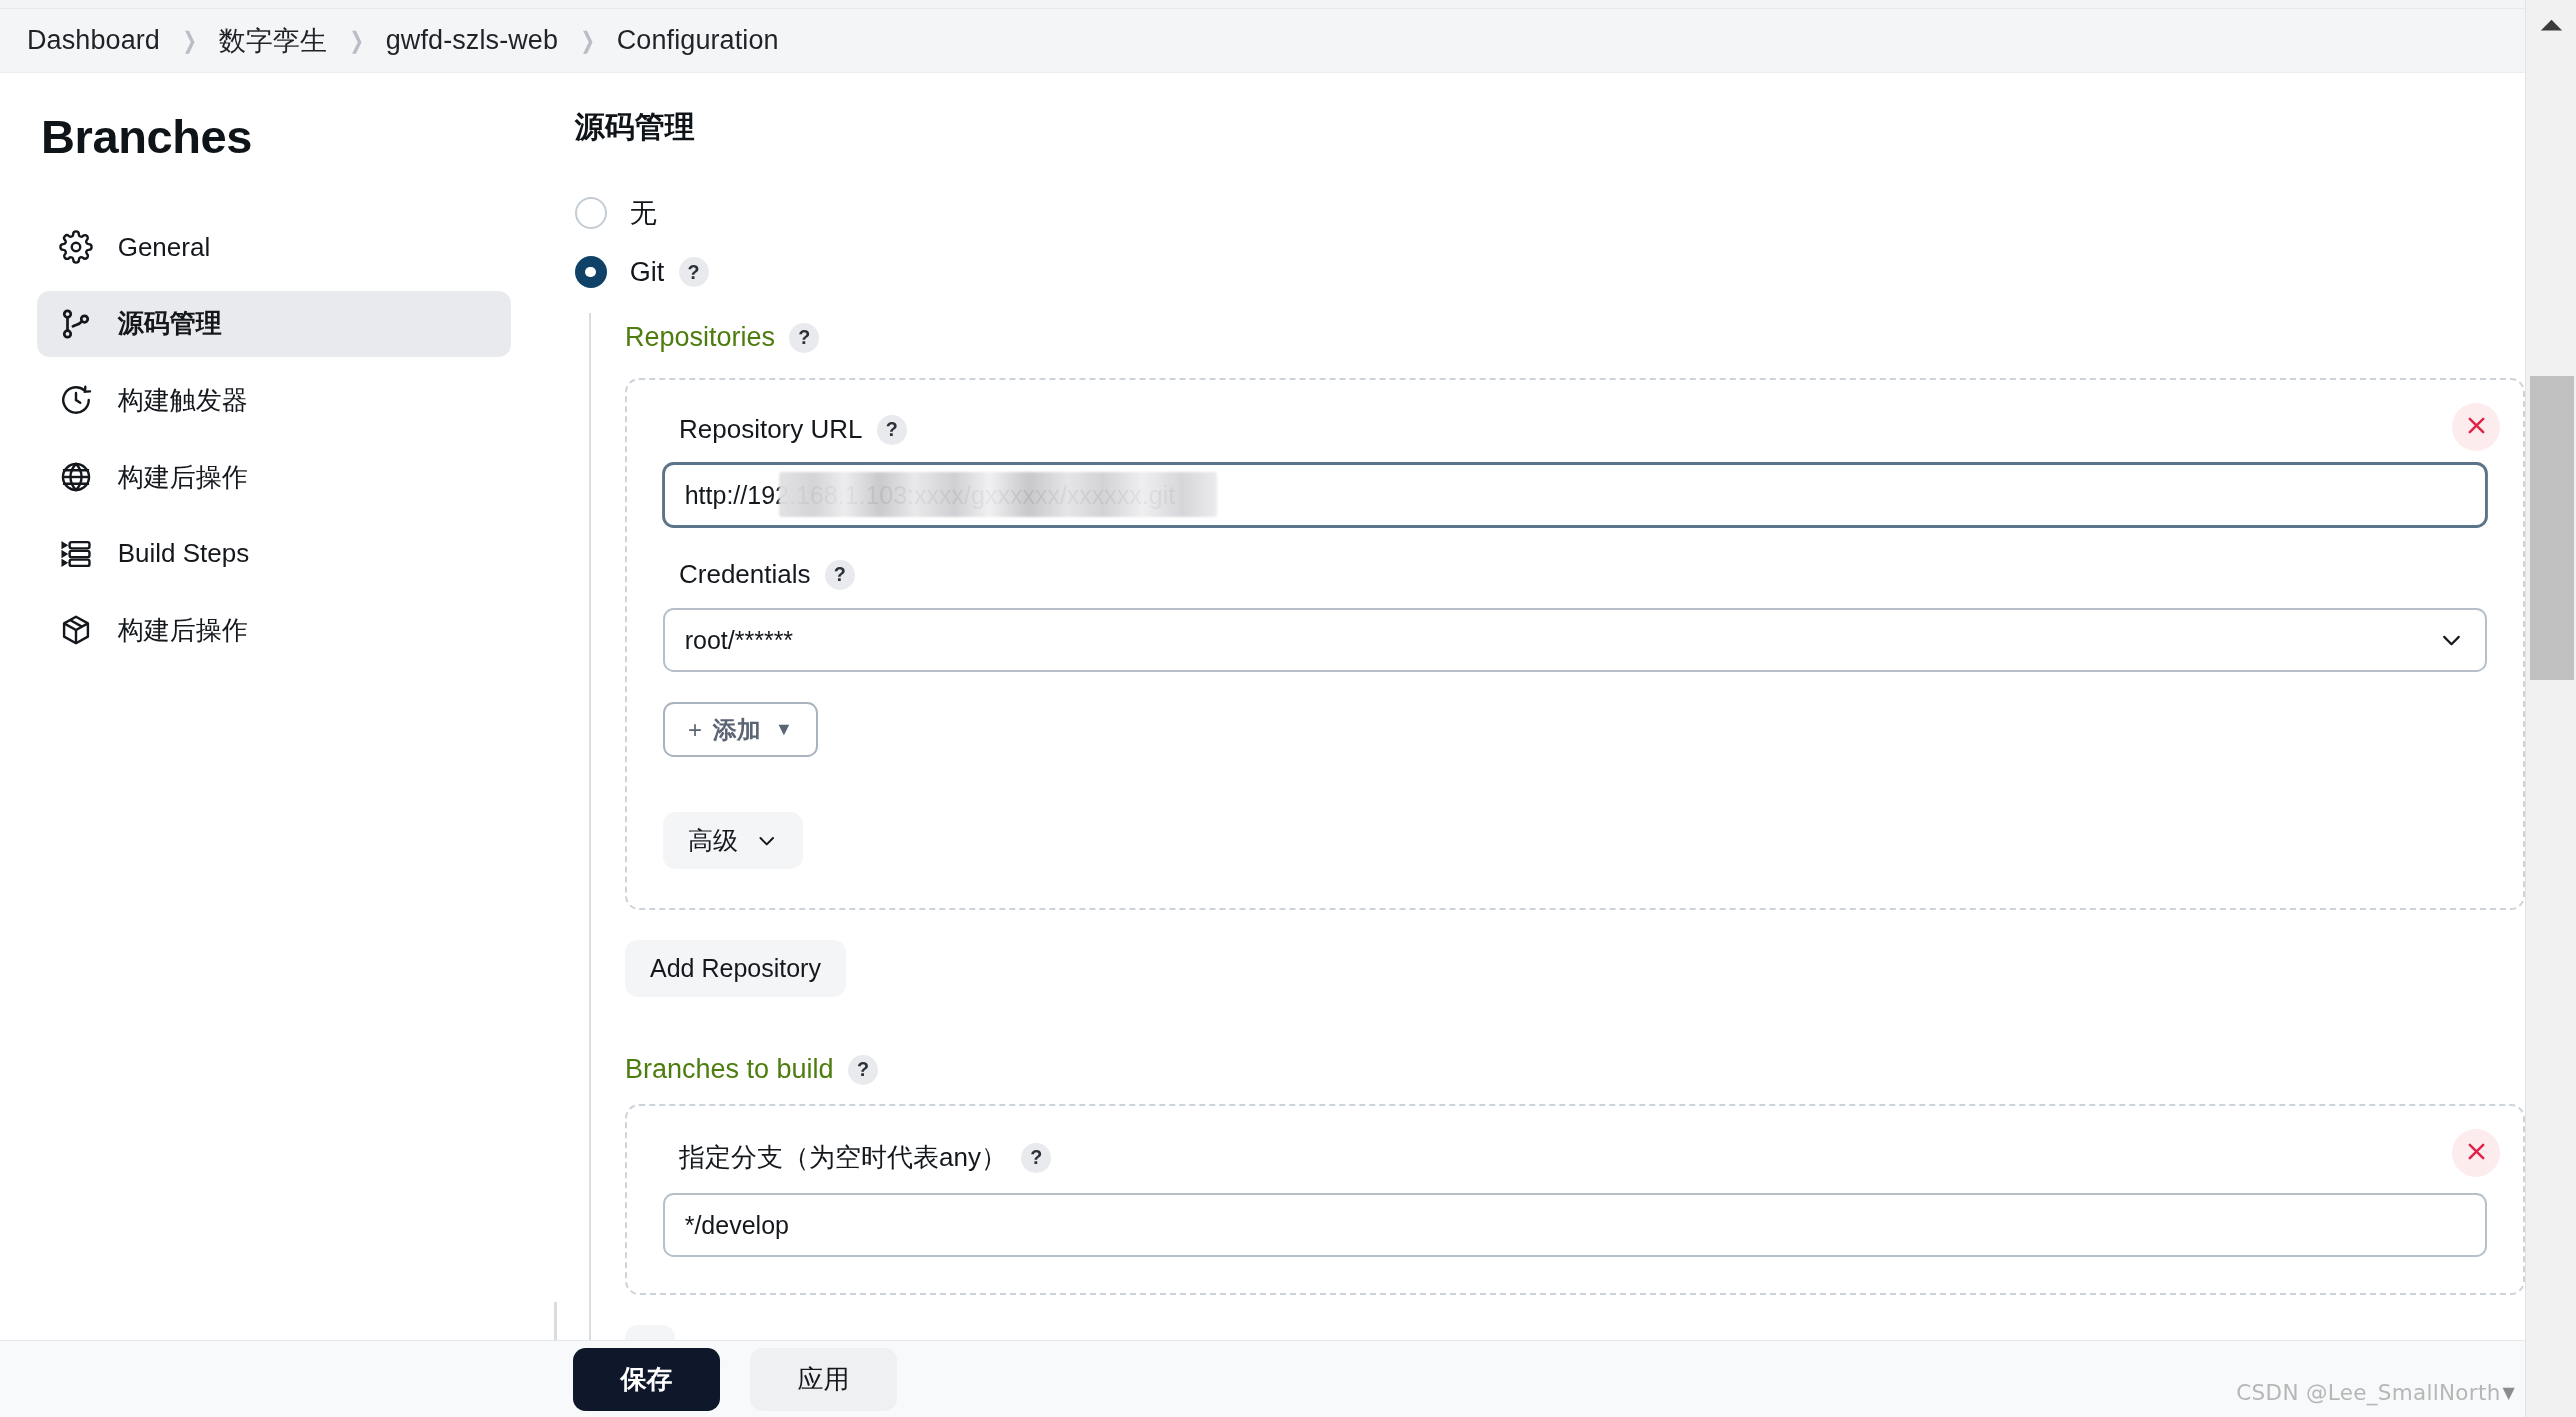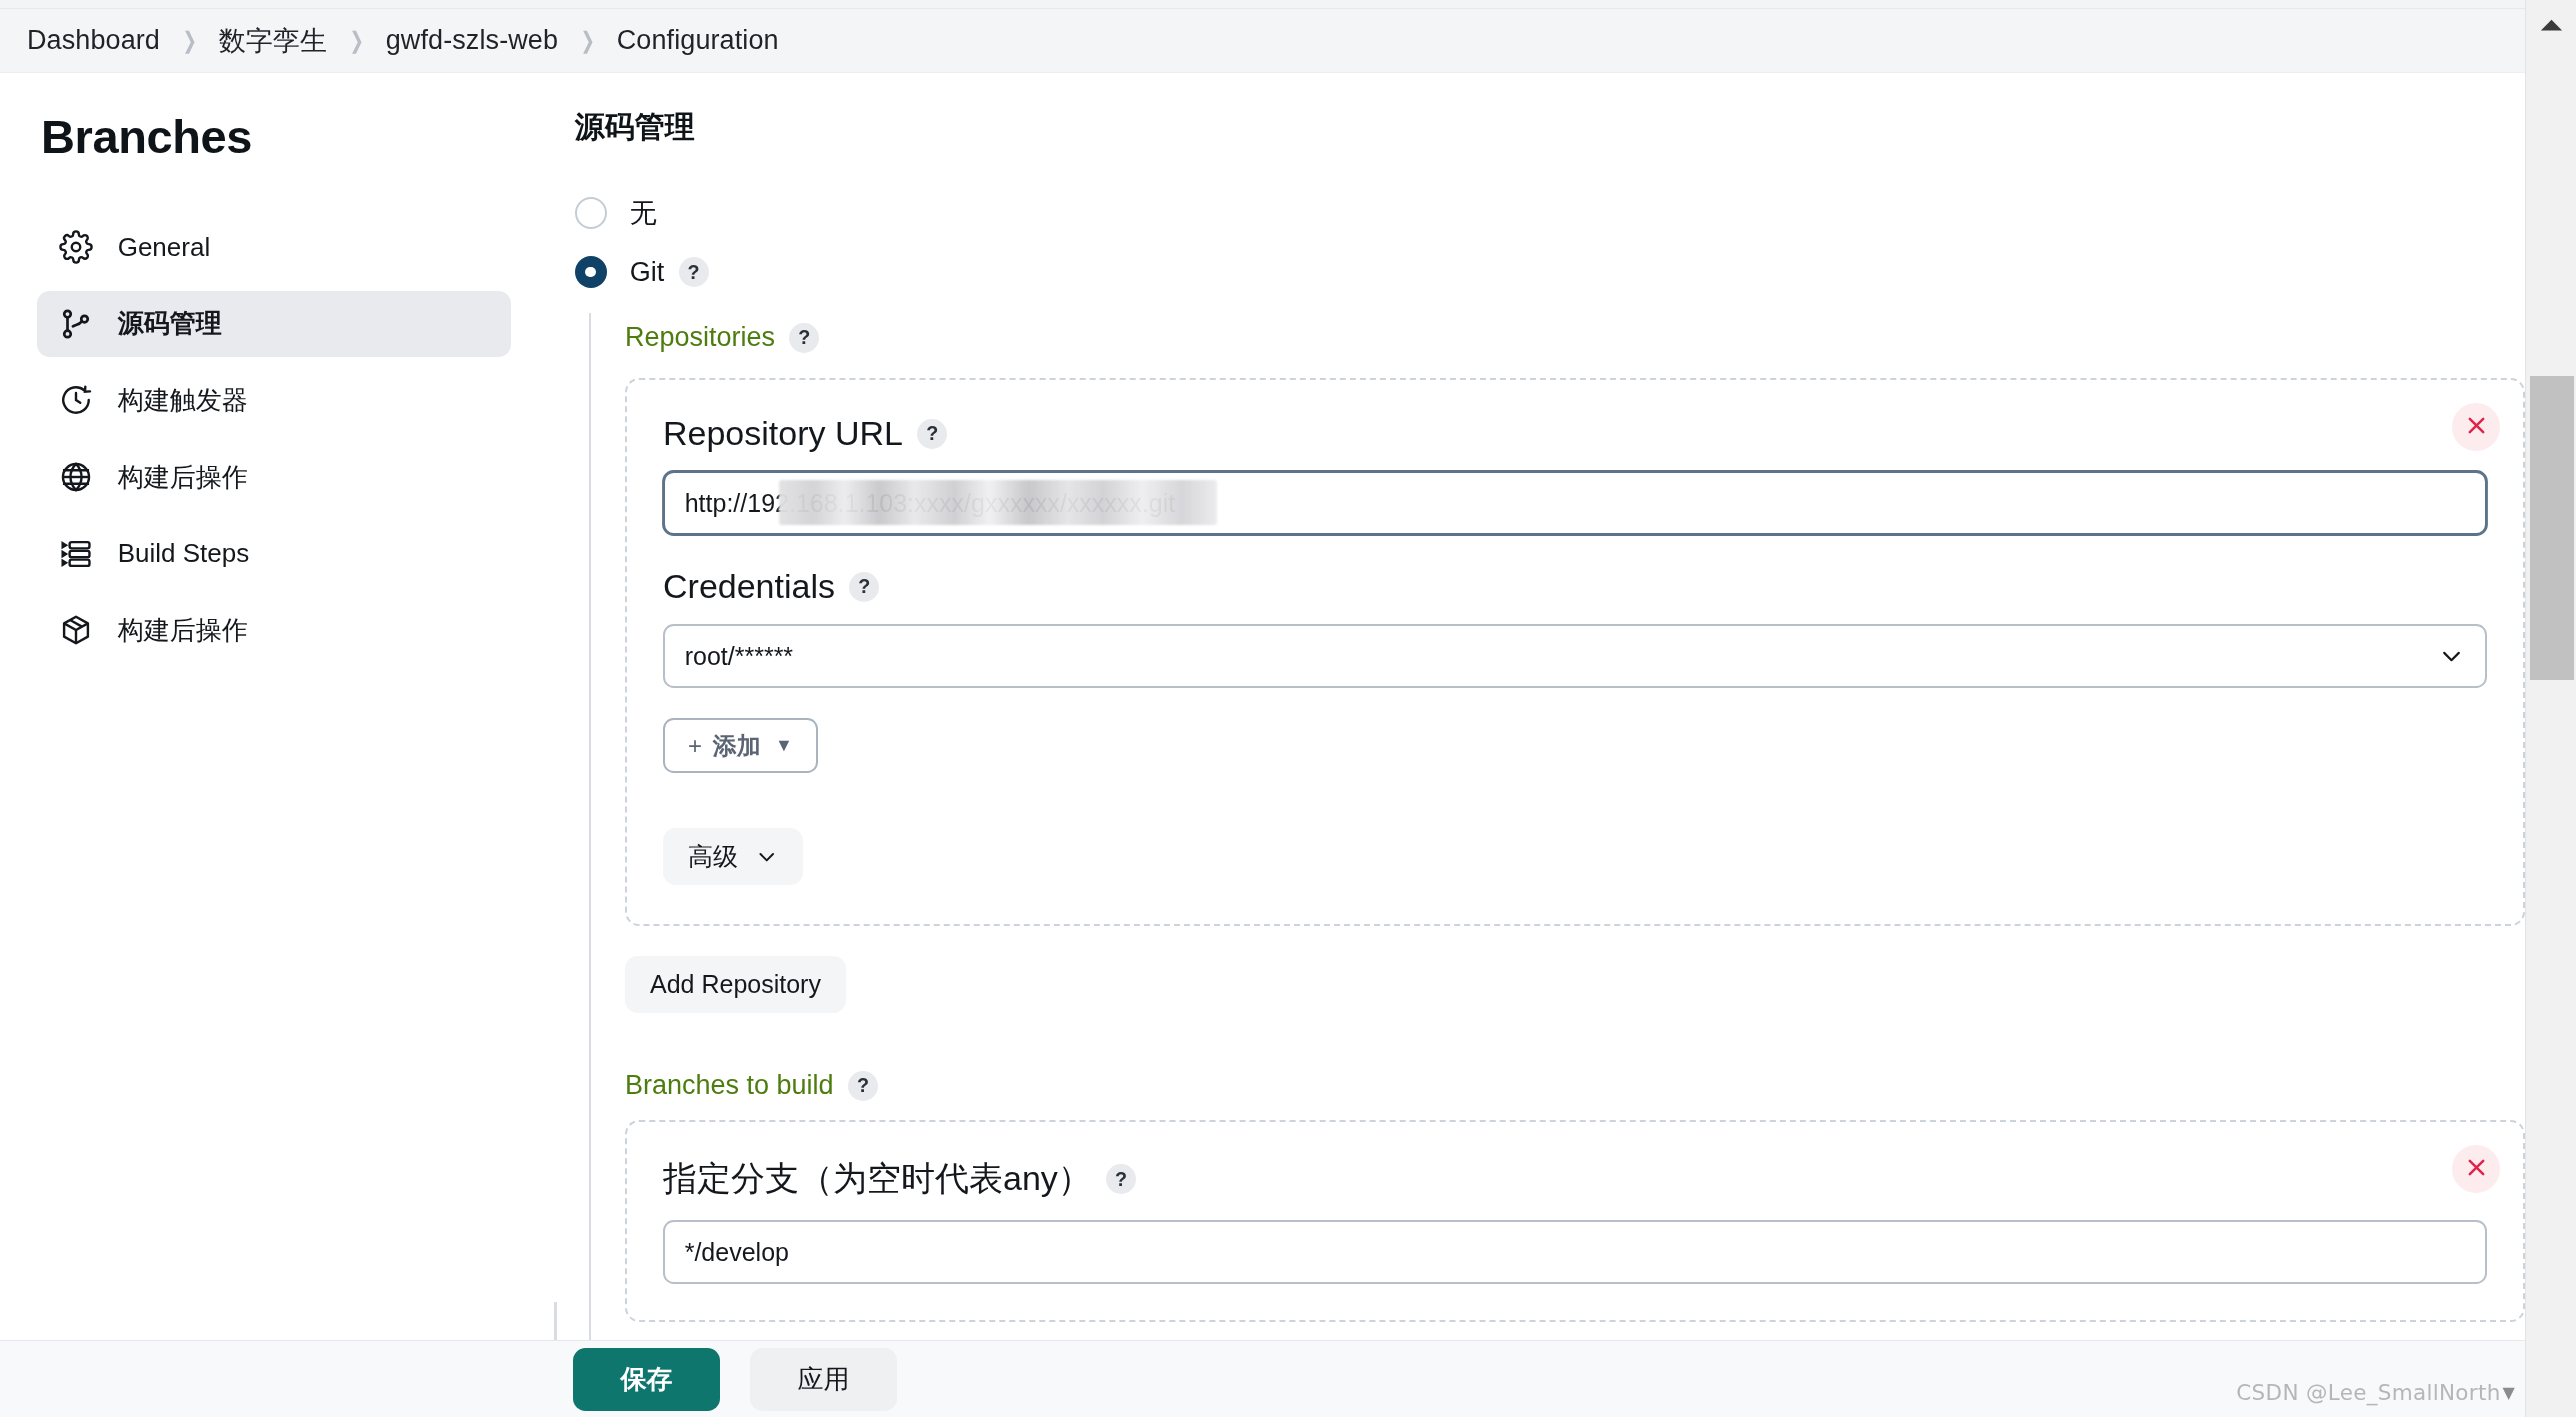--- a/index.html
+++ b/index.html
@@ -198,22 +198,23 @@
     display: flex; align-items: center; justify-content: center;
     padding: 0;
   }
   .del-btn svg { width: 23px; height: 23px; }
 
   .sub-label-row {
     display: flex; align-items: center;
     margin-bottom: 18px;
   }
   .sub-label {
-    font-size: 34px;
-    color: #14181d;
+    font-size: 26px;
+    color: #14181d;
+    margin-left: 16px;
   }
 
   .text-input {
     width: 100%;
     height: 64px;
     border: 2.7px solid #b7c0c9;
     border-radius: 10.7px;
     background: #ffffff;
     font-size: 25px;
     color: #14181d;
@@ -326,21 +327,21 @@
     display: flex;
     align-items: center;
     padding-left: 573px;
   }
   .btn-primary {
     height: 63px;
     min-width: 147px;
     padding: 0 27px;
     border: none;
     border-radius: 12.5px;
-    background: #0f766e;
+    background: #0f172a;
     color: #ffffff;
     font-size: 26px;
     font-weight: 700;
     cursor: pointer;
     font-family: "Liberation Sans", sans-serif;
   }
   .btn-secondary {
     height: 63px;
     min-width: 147px;
     padding: 0 27px;

